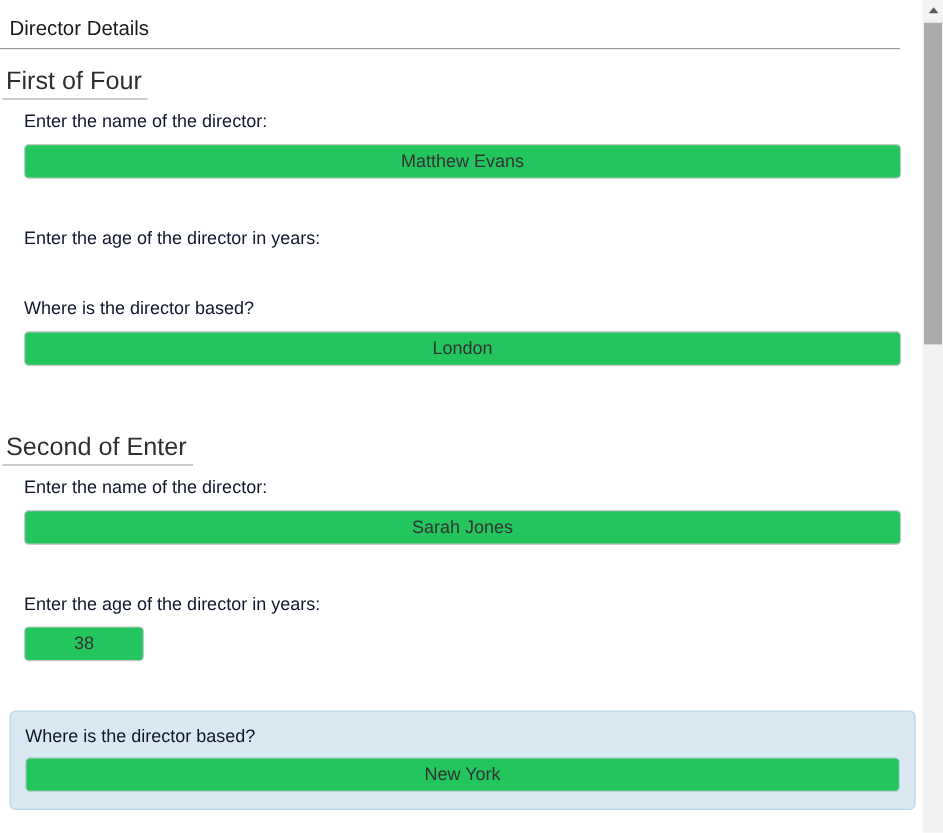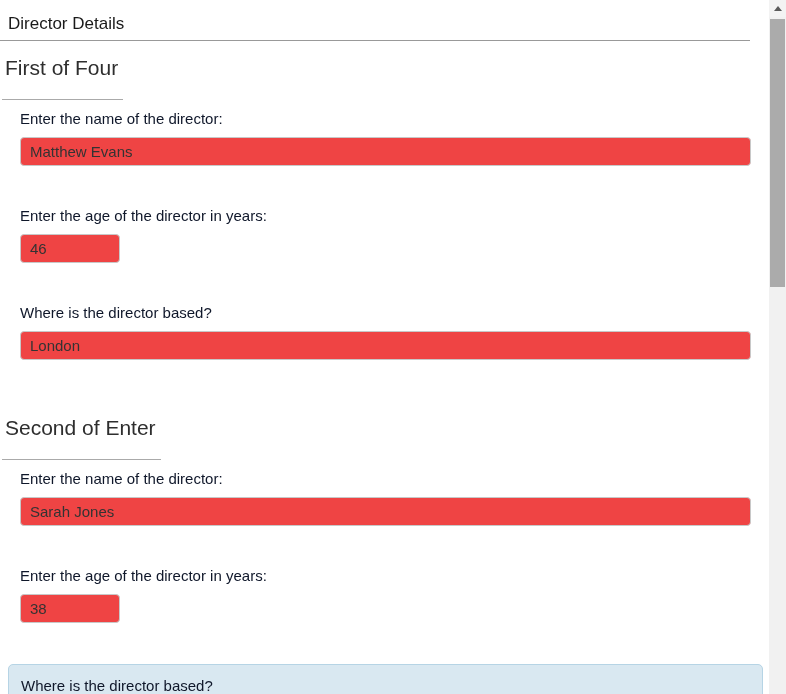--- a/index.html
+++ b/index.html
@@ -27,42 +27,43 @@
   }
 
   .section-heading h2 {
     display:inline-block;
     font-size:21px;
     font-weight:400;
     color:#2e2e2e;
     line-height:25px;
     border-bottom:1px solid #aaaaaa;
     margin:14px 0 0 2px;
-    padding:0 5px 19px 3px;
+    padding:0 5px 2px 3px;
   }
 
   .field { margin:10px 0 41px 20px; }
   .field label {
     display:block;
     font-size:15px;
     color:#0f172a;
     line-height:18px;
     margin-bottom:9px;
   }
   .field input {
     height:29px;
     box-sizing:border-box;
     border:1px solid #c8c8c8;
     border-radius:4px;
     padding:0 9px;
     font-size:15px;
     color:#333333;
-    background:#ef4444;
+    background:#22c55e;
     outline:none;
     font-family:"Liberation Sans", sans-serif;
+    text-align:center;
   }
   .field input.full { width:731px; }
   .field input.small { width:100px; }
 
   .field.highlight {
     background:#d9e8f1;
     border:1px solid #b6d4e5;
     border-radius:5px;
     margin:33px 6px 0 8px;
     padding:12px 12px 14px 12px;
@@ -114,21 +115,20 @@
       <h2>First of Four</h2>
     </div>
 
     <div class="field">
       <label>Enter the name of the director:</label>
       <input type="text" class="full" value="Matthew Evans" style="">
     </div>
 
     <div class="field">
       <label>Enter the age of the director in years:</label>
-      <input type="text" class="small" value="46" style="">
     </div>
 
     <div class="field">
       <label>Where is the director based?</label>
       <input type="text" class="full" value="London" style="">
     </div>
   </div>
 
   <div class="section">
     <div class="section-heading">

